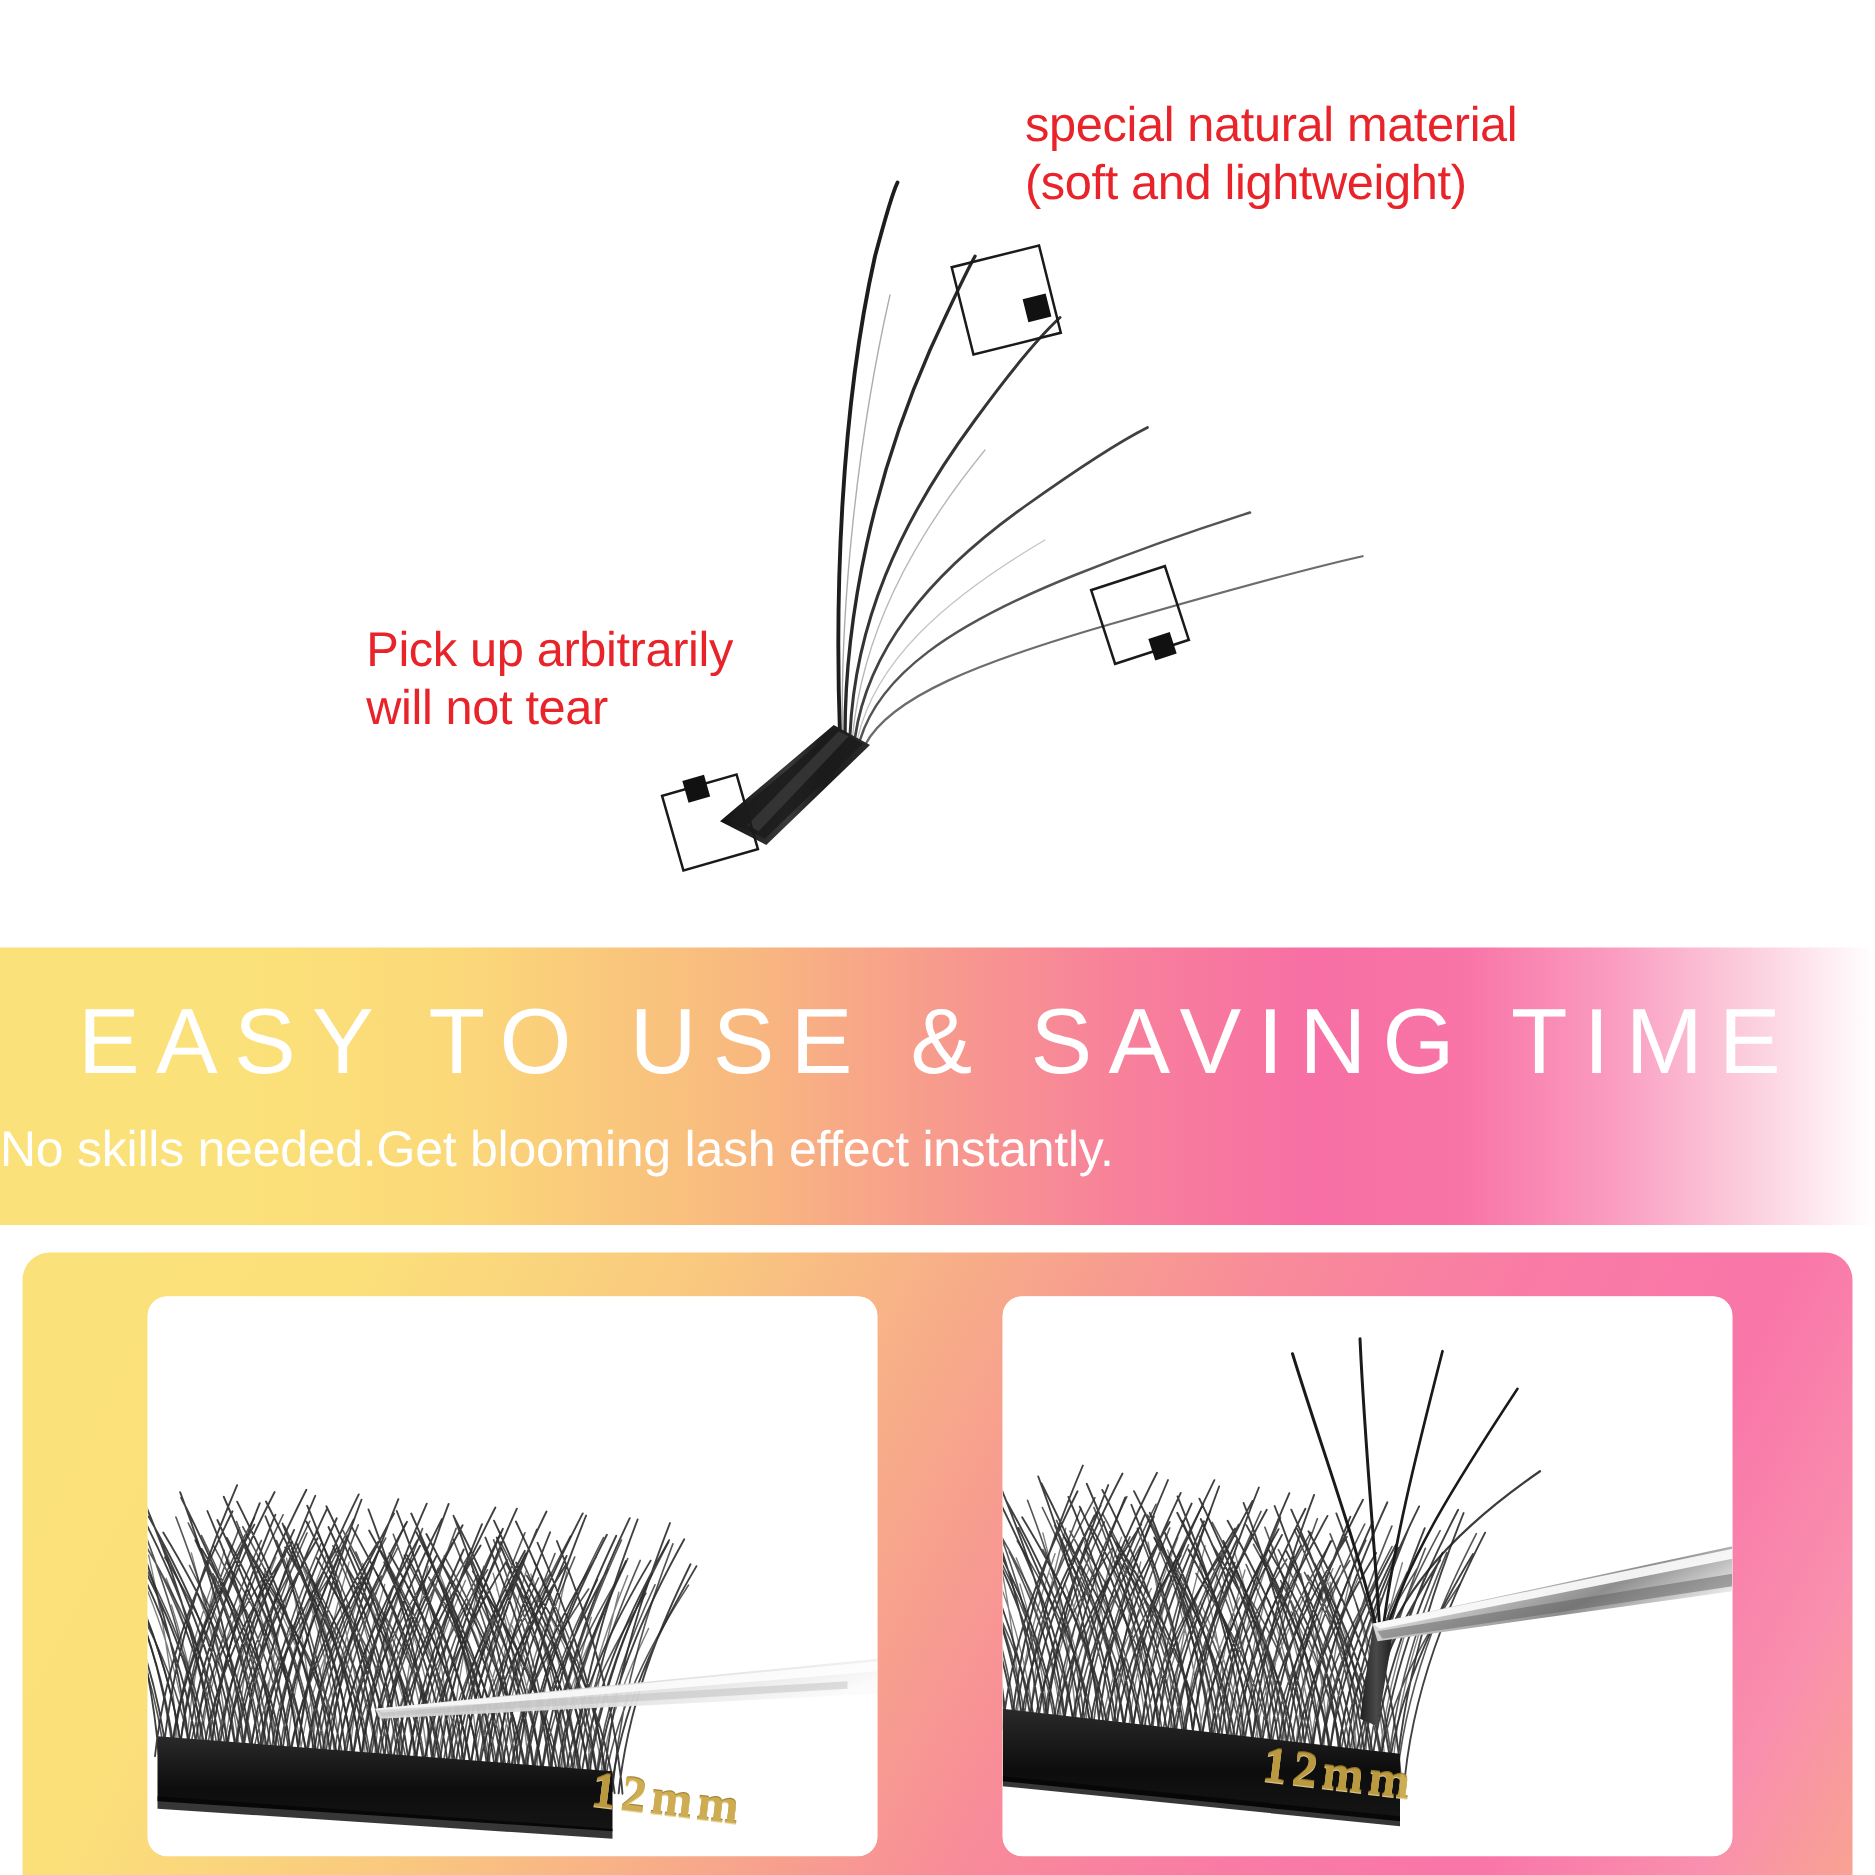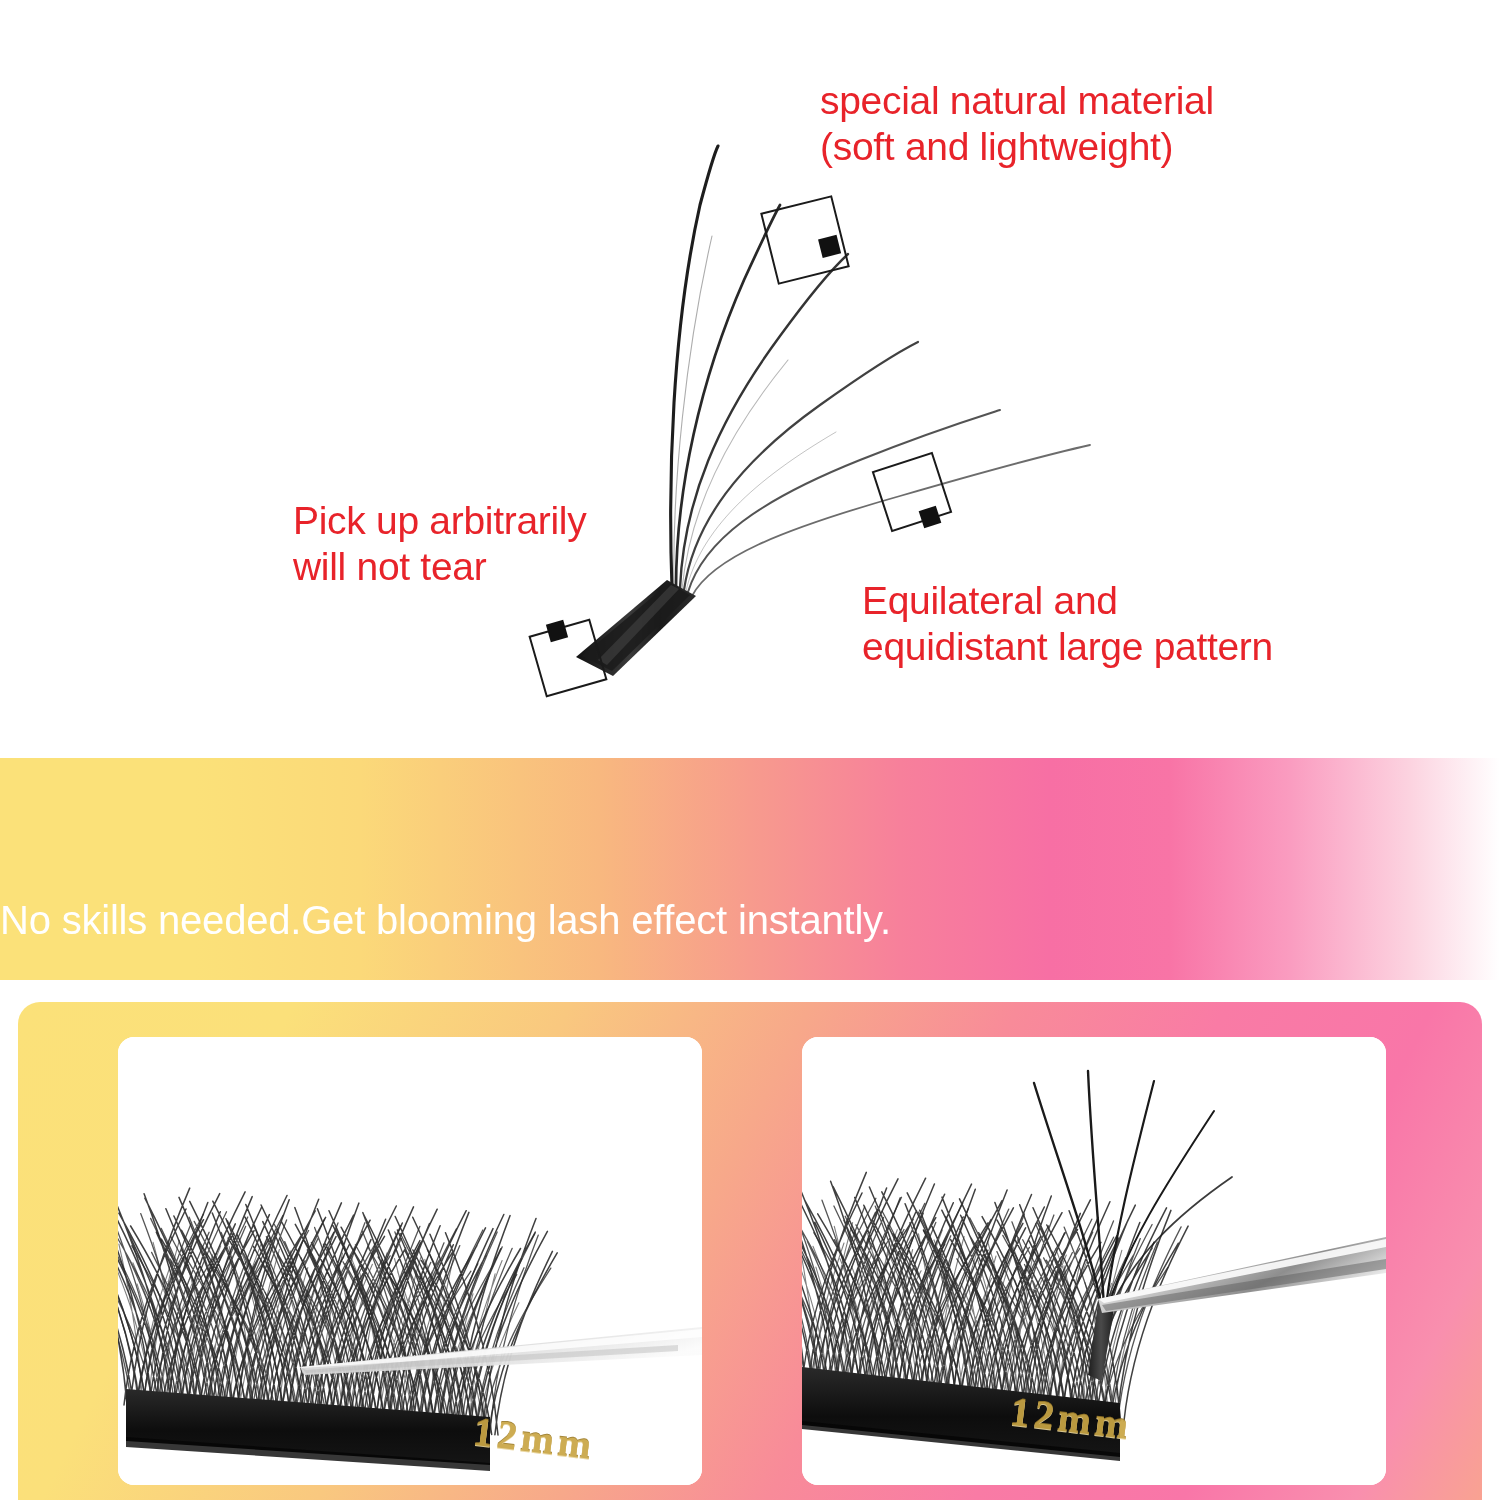--- a/index.html
+++ b/index.html
@@ -99,25 +99,24 @@
       <g>
         <rect x="537" y="627" width="62" height="62" fill="none" stroke="#1a1a1a" stroke-width="2" transform="rotate(-16 568 658)"></rect>
         <rect x="548" y="622" width="18" height="18" fill="#111111" transform="rotate(-16 557 631)"></rect>
       </g>
     </svg>
 
     <div class="callout c2">Pick up arbitrarily
 will not tear</div>
     <div class="callout c1">special natural material
 (soft and lightweight)</div>
-    <div class="callout c3">Equilateral and
-equidistant large pattern</div>
   </div>
 
   <div class="banner">
+    <div class="banner-title">EASY TO USE &amp; SAVING TIME</div>
     <div class="banner-sub">No skills needed.Get blooming lash effect instantly.</div>
   </div>
 
   <div class="photo-frame">
 
     <div class="photo-panel left">
       <svg class="panel-svg" viewBox="0 0 584 448">
         <rect width="584" height="448" fill="#ffffff"></rect>
         <defs>
           <linearGradient id="stripL" x1="0" y1="0" x2="0" y2="1">

